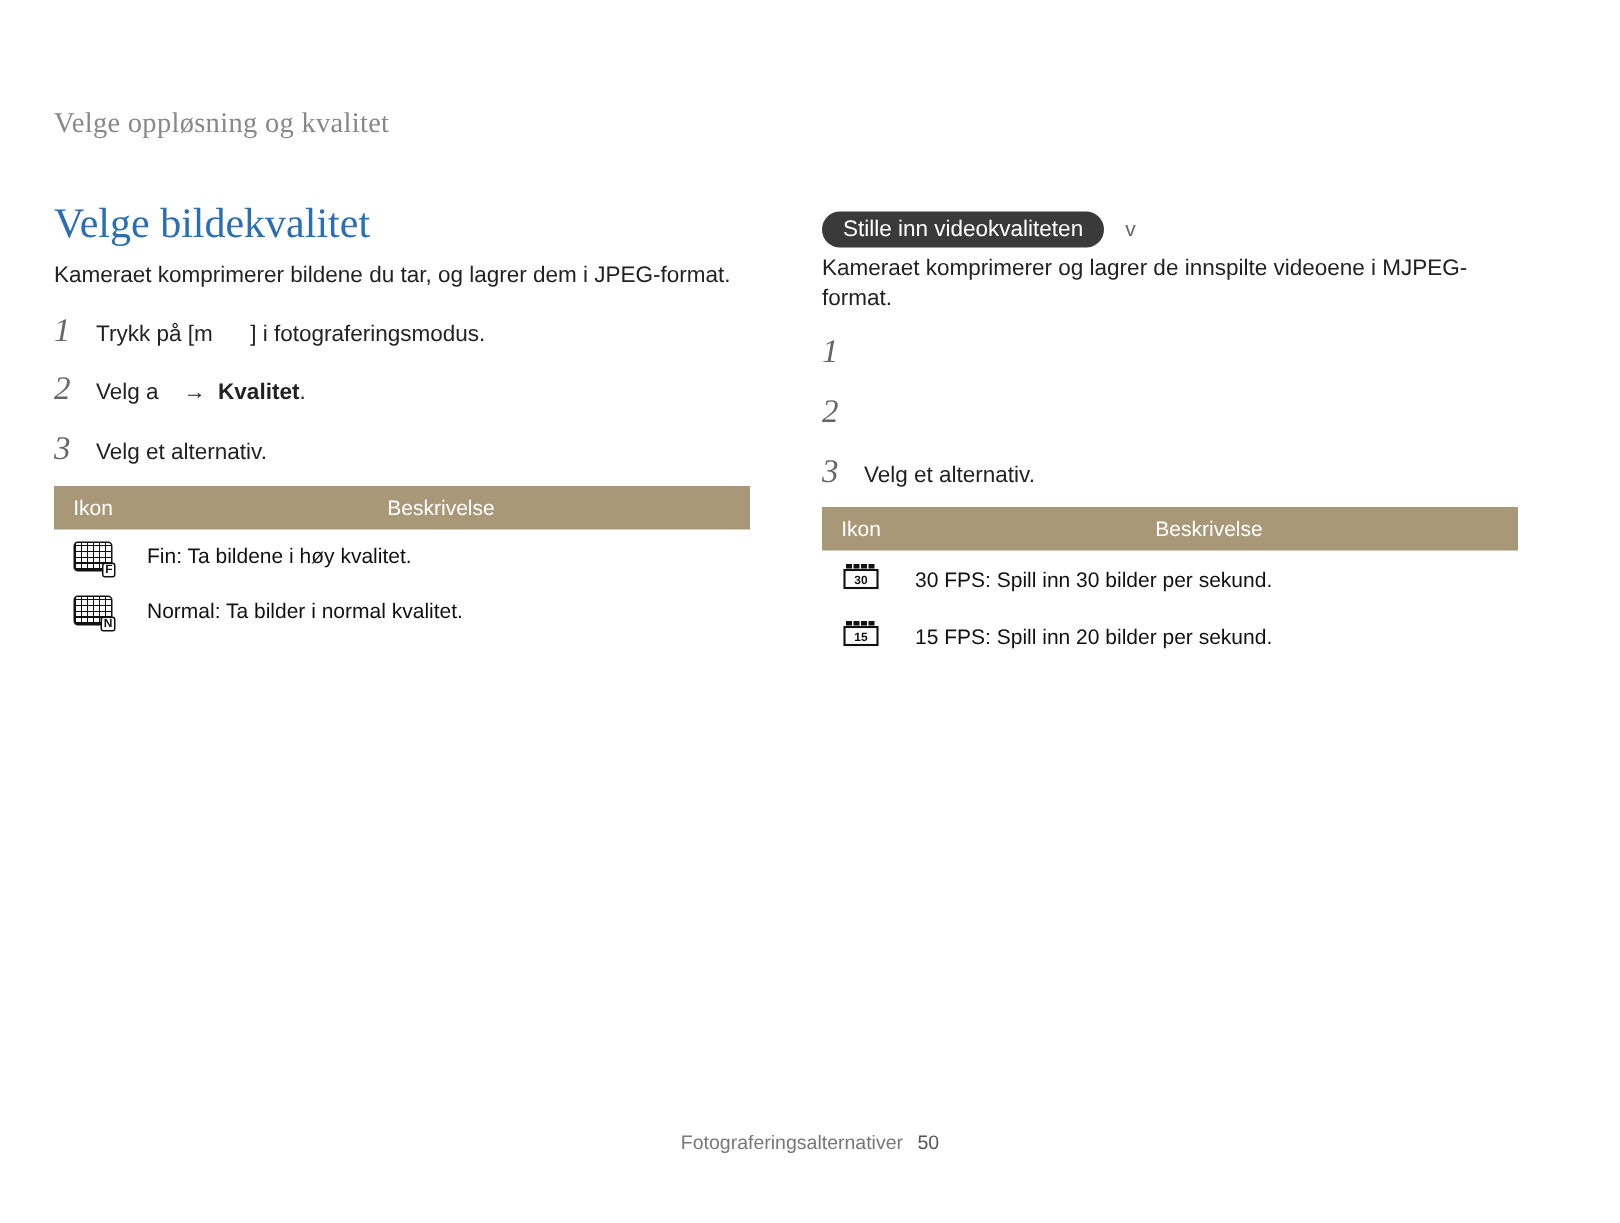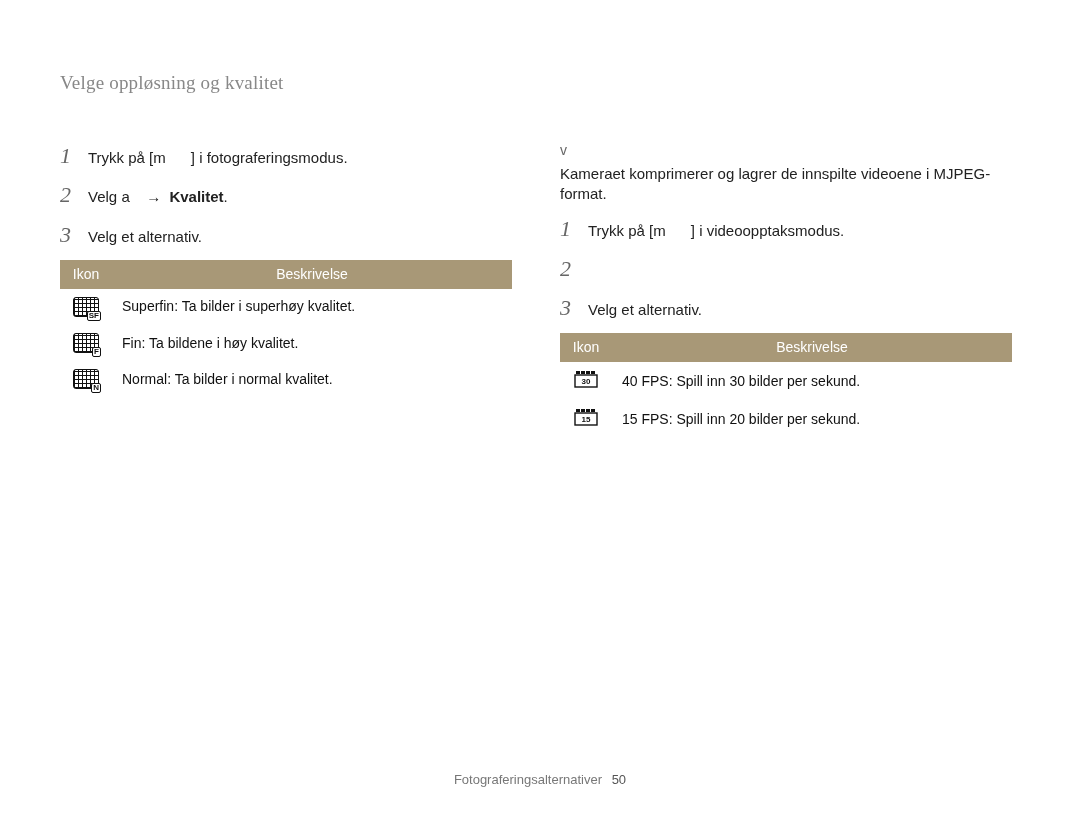--- a/index.html
+++ b/index.html
@@ -9,21 +9,21 @@
     background: #fff;
     font-family: Arial, Helvetica, sans-serif;
     color: #111;
     font-size: 15px;
     line-height: 1.35;
     width: 1080px;
     height: 815px;
     position: relative;
   }
   .page {
-    padding: 70px 68px 0 60px;
+    padding: 70px 68px 0 36px;
   }
   .breadcrumb {
     font-family: Georgia, 'Times New Roman', serif;
     font-size: 19px;
     font-weight: 300;
     color: #888;
     margin-bottom: 35px;
     letter-spacing: 0.2px;
   }
   .cols {
@@ -137,38 +137,40 @@
     line-height: 1;
     border: 1px solid #111;
     border-radius: 2px;
   }
   .ficon {
     width: 24px; height: 22px;
   }
   .ficon svg { display: block; }
   .footer {
     position: absolute;
-    bottom: 26px;
+    bottom: 44px;
     left: 0; right: 0;
     text-align: center;
     color: #777;
     font-size: 13px;
   }
   .footer .pagenum { margin-left: 6px; color: #555; }
 </style>
 </head>
 <body>
 
 <div class="page">
   <div class="breadcrumb">Velge oppløsning og kvalitet</div>
 
   <div class="cols">
 
     <div class="col">
-
+      <h2 class="section-title">Velge bildekvalitet</h2>
+
+      <p class="intro">Kameraet komprimerer bildene du tar, og lagrer dem i JPEG-format.</p>
 
       <ol class="step-list">
         <li>
           <span class="step-num">1</span>
           <span class="step-text">
             <span>Trykk på [</span><span>m</span>&nbsp;&nbsp;&nbsp;&nbsp;&nbsp;&nbsp;<span>] i fotograferingsmodus.</span>
           </span>
         </li>
         <li>
           <span class="step-num">2</span>
@@ -184,47 +186,41 @@
 
       <table class="opt">
         <thead>
           <tr>
             <th>Ikon</th>
             <th>Beskrivelse</th>
           </tr>
         </thead>
         <tbody>
           <tr>
-            <td class="icon-cell"><span class="qicon"><span class="sub">SF</span></span></td>
-            <td><span class="bold">Superfin</span><span>: Ta bilder i superhøy kvalitet.</span></td>
-          </tr>
-          <tr>
             <td class="icon-cell"><span class="qicon"><span class="sub">F</span></span></td>
             <td><span class="bold">Fin</span><span>: Ta bildene i høy kvalitet.</span></td>
           </tr>
           <tr>
             <td class="icon-cell"><span class="qicon"><span class="sub">N</span></span></td>
             <td><span class="bold">Normal</span><span>: Ta bilder i normal kvalitet.</span></td>
           </tr>
         </tbody>
       </table>
     </div>
 
     <div class="col">
       <div class="pill-line">
+        <span class="pill">Stille inn videokvaliteten</span>
         <span class="modes">v</span>
       </div>
       <p class="intro">Kameraet komprimerer og lagrer de innspilte videoene i MJPEG-format.</p>
 
       <ol class="step-list">
         <li>
           <span class="step-num">1</span>
-          <span class="step-text">
-            <span>Trykk på [</span><span>m</span>&nbsp;&nbsp;&nbsp;&nbsp;&nbsp;&nbsp;<span>] i videoopptaksmodus.</span>
-          </span>
         </li>
         <li>
           <span class="step-num">2</span>
         </li>
         <li>
           <span class="step-num">3</span>
           <span class="step-text">Velg et alternativ.</span>
         </li>
       </ol>
 
@@ -240,21 +236,21 @@
             <td class="icon-cell">
               <span class="ficon"><svg width="24" height="22" viewBox="0 0 24 22">
                     <rect x="1" y="5" width="22" height="12" fill="none" stroke="#111" stroke-width="1.4"></rect>
                     <rect x="2" y="1" width="4" height="3" fill="#111"></rect>
                     <rect x="7" y="1" width="4" height="3" fill="#111"></rect>
                     <rect x="12" y="1" width="4" height="3" fill="#111"></rect>
                     <rect x="17" y="1" width="4" height="3" fill="#111"></rect>
                     <text x="12" y="14" text-anchor="middle" font-size="8" font-weight="700" fill="#111" font-family="Arial">30</text>
                   </svg></span>
             </td>
-            <td><span class="bold">40 FPS</span><span>: Spill inn 30 bilder per sekund.</span></td>
+            <td><span class="bold">30 FPS</span><span>: Spill inn 30 bilder per sekund.</span></td>
           </tr>
           <tr>
             <td class="icon-cell">
               <span class="ficon"><svg width="24" height="22" viewBox="0 0 24 22">
                     <rect x="1" y="5" width="22" height="12" fill="none" stroke="#111" stroke-width="1.4"></rect>
                     <rect x="2" y="1" width="4" height="3" fill="#111"></rect>
                     <rect x="7" y="1" width="4" height="3" fill="#111"></rect>
                     <rect x="12" y="1" width="4" height="3" fill="#111"></rect>
                     <rect x="17" y="1" width="4" height="3" fill="#111"></rect>
                     <text x="12" y="14" text-anchor="middle" font-size="8" font-weight="700" fill="#111" font-family="Arial">15</text>

